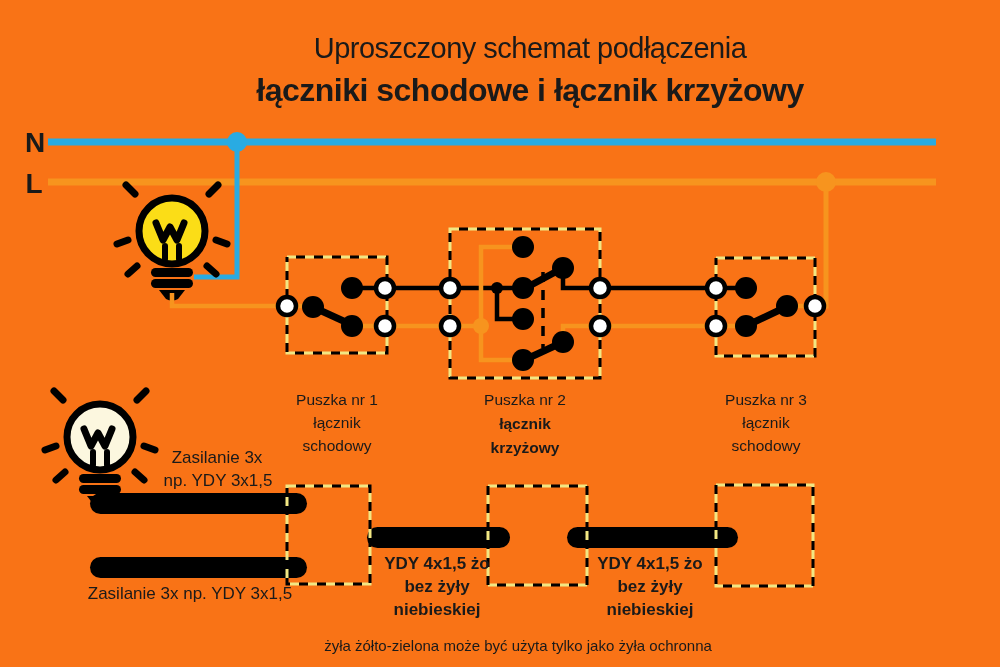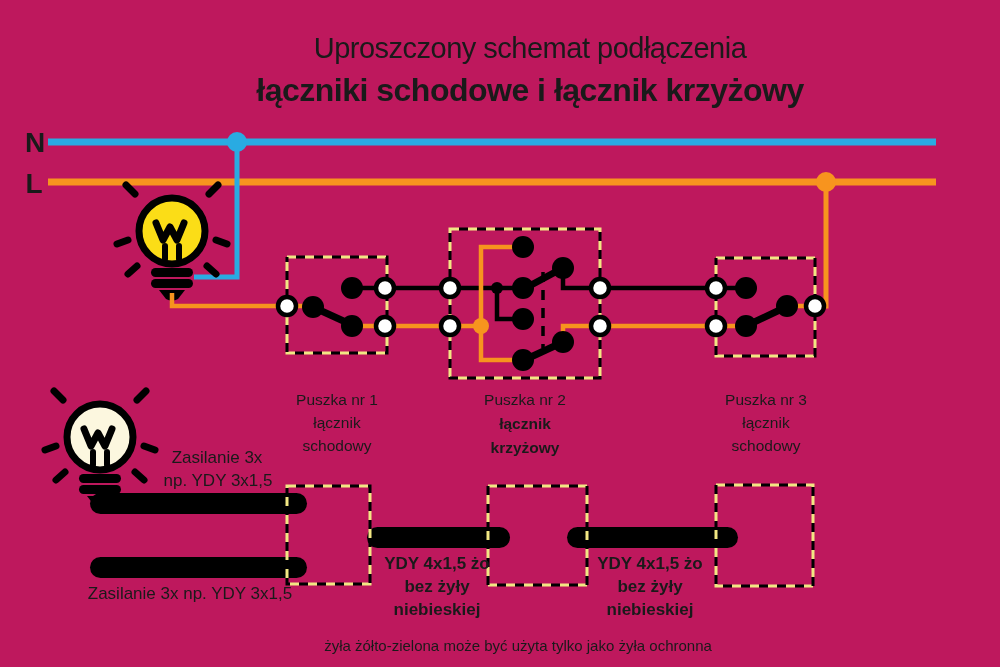--- a/index.html
+++ b/index.html
@@ -1,16 +1,16 @@
 <!DOCTYPE html>
 <html><head>
 <meta charset="utf-8">
 <style>
   html,body{margin:0;padding:0;background:#fff;}
-  #stage{position:relative;width:1000px;height:667px;background:#be185d;overflow:hidden;
+  #stage{position:relative;width:1000px;height:667px;background:#f97316;overflow:hidden;
          font-family:"Liberation Sans", sans-serif;}
   svg{display:block;}
   text{font-family:"Liberation Sans", sans-serif;fill:#1a1a1a;}
   .t-title1{font-size:29px;letter-spacing:-0.5px;}
   .t-title2{font-size:32px;font-weight:bold;letter-spacing:-0.5px;}
   .t-nl{font-size:28px;font-weight:bold;}
   .t-box{font-size:15.5px;}
   .t-box-b{font-size:15.5px;font-weight:bold;}
   .t-cab{font-size:17px;}
   .t-cab-b{font-size:17px;font-weight:bold;}

